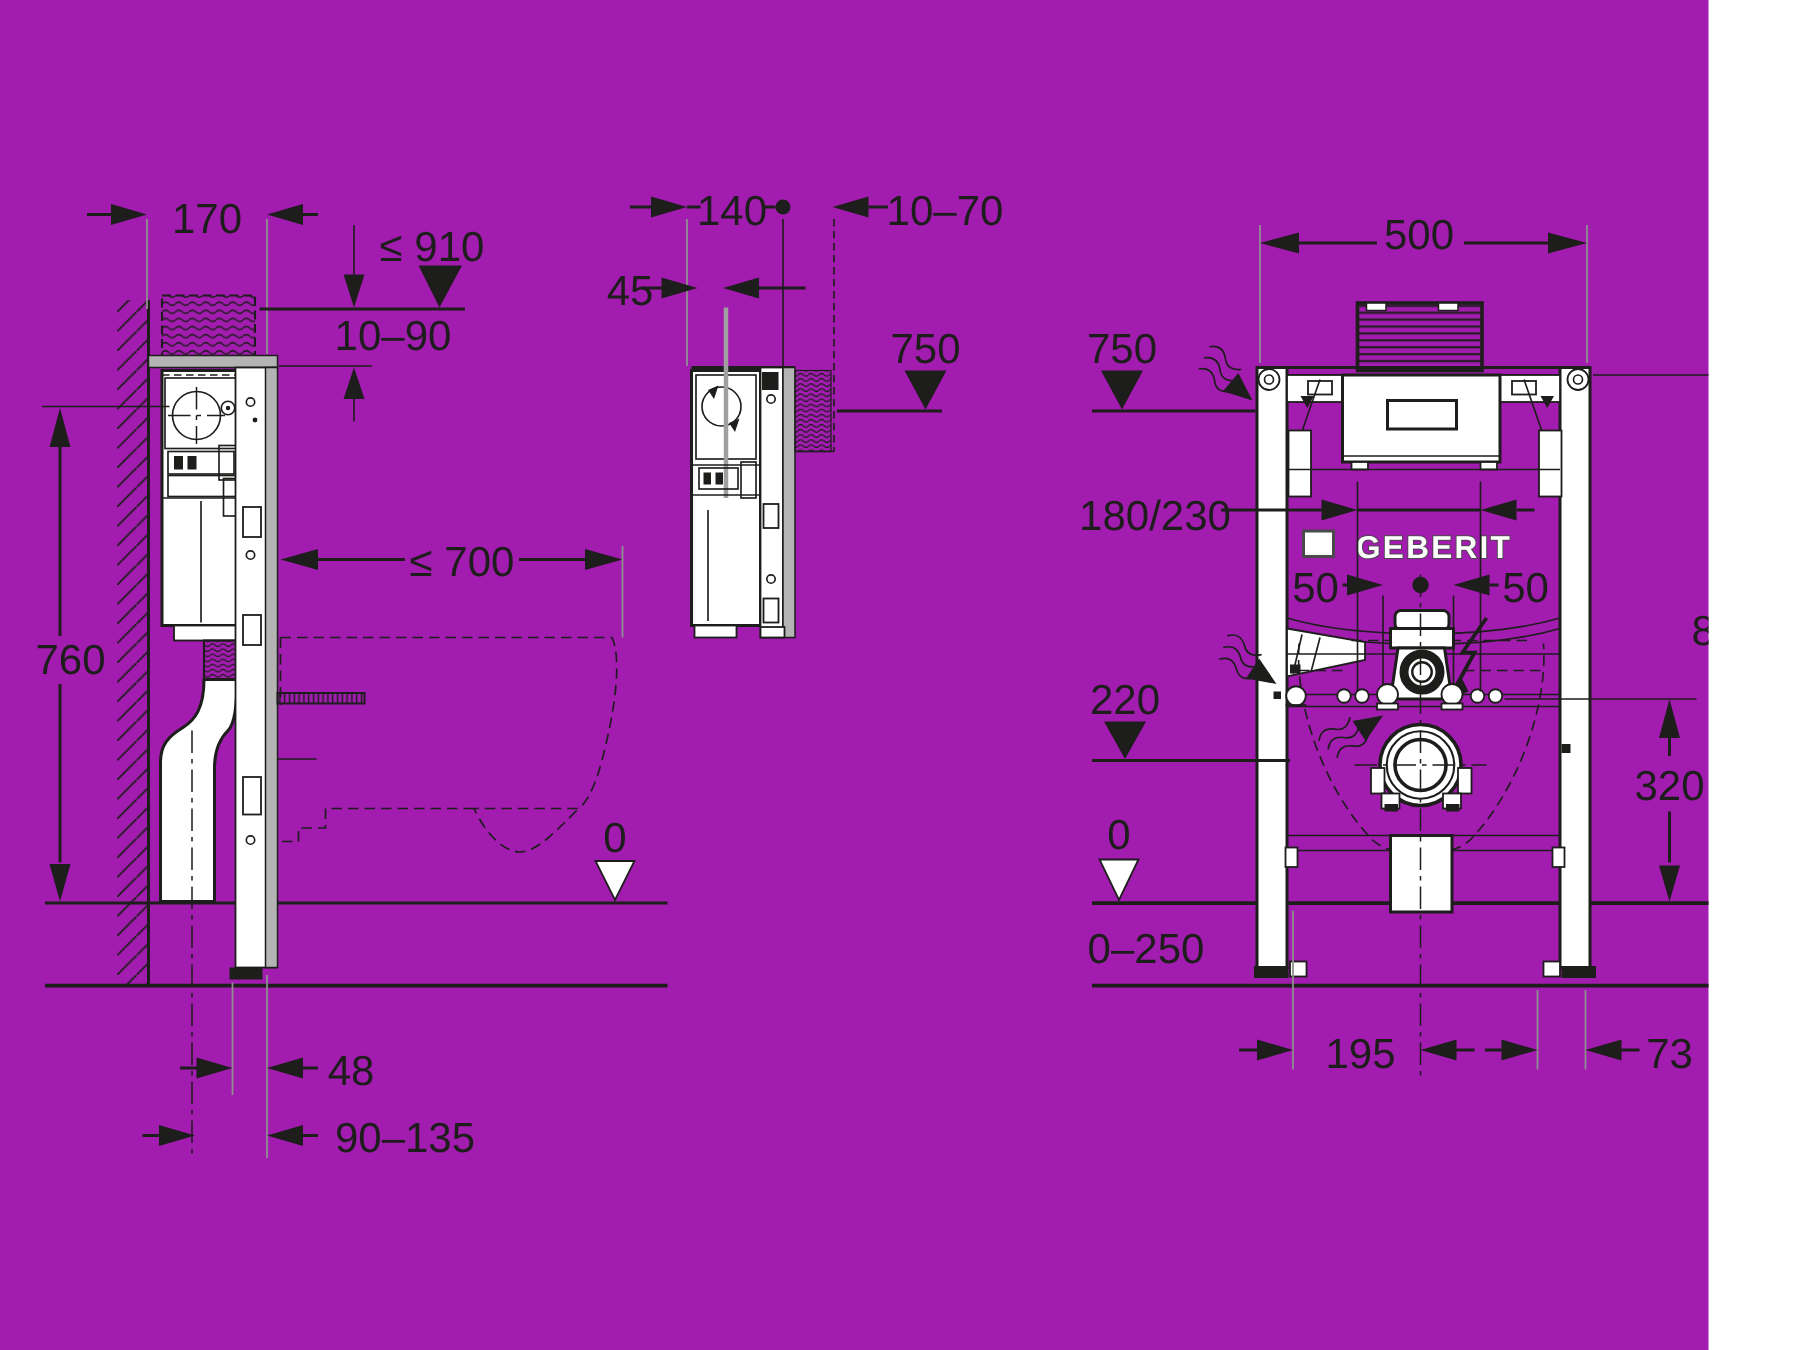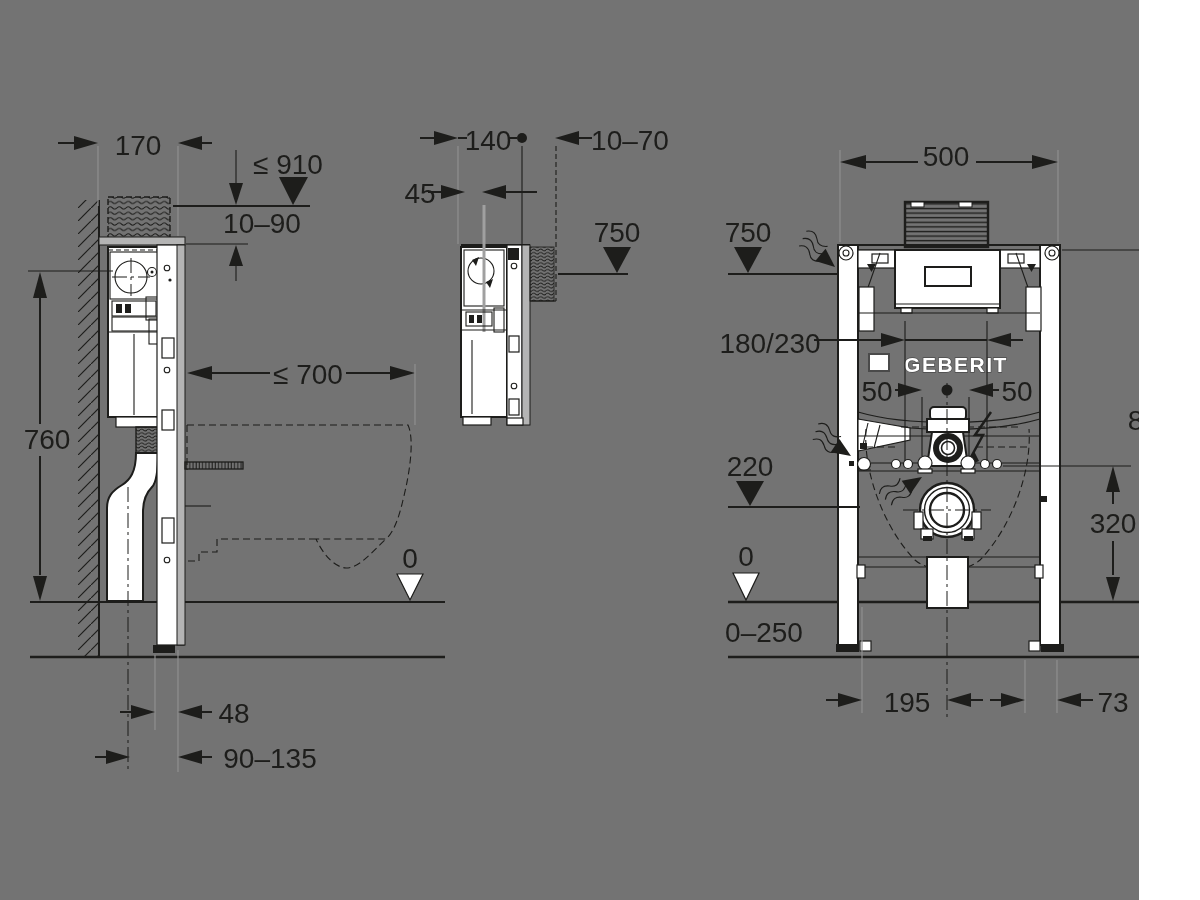--- a/index.html
+++ b/index.html
@@ -1,16 +1,16 @@
 <!DOCTYPE html>
 <html><head>
 <meta charset="utf-8">
 <style>
   html,body{margin:0;padding:0;background:#fff}
-  .stage{width:1139px;height:900px;position:relative;background:#737373;overflow:hidden}
+  .stage{width:1139px;height:900px;position:relative;background:#a21caf;overflow:hidden}
   svg{display:block}
   .ln{stroke:#1d1d1b;fill:none;stroke-width:2}
   .tn{stroke:#1d1d1b;fill:none;stroke-width:1.1}
   .th{stroke:#1d1d1b;fill:none;stroke-width:2.5}
   .gy{stroke:#8f8f8f;fill:none;stroke-width:1.2}
   .fw{fill:#fff;stroke:#1d1d1b;stroke-width:2}
   .fw1{fill:#fff;stroke:#1d1d1b;stroke-width:1.2}
   .gf{fill:#b4b4b4;stroke:#1d1d1b;stroke-width:1}
   .bk{fill:#1d1d1b;stroke:none}
   .dsh{stroke-dasharray:7 4}

